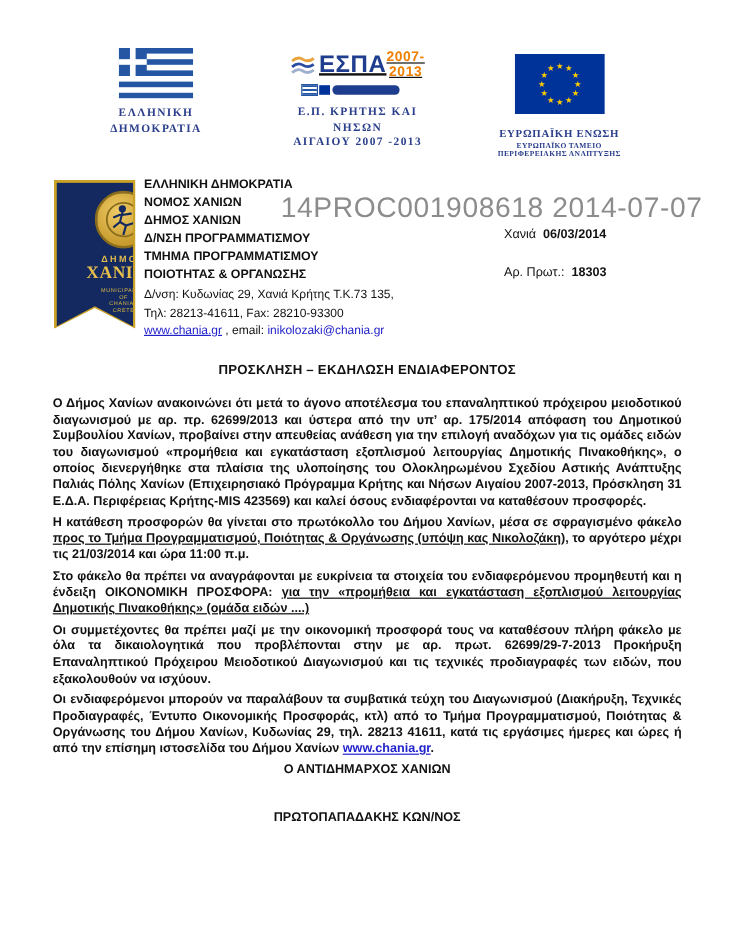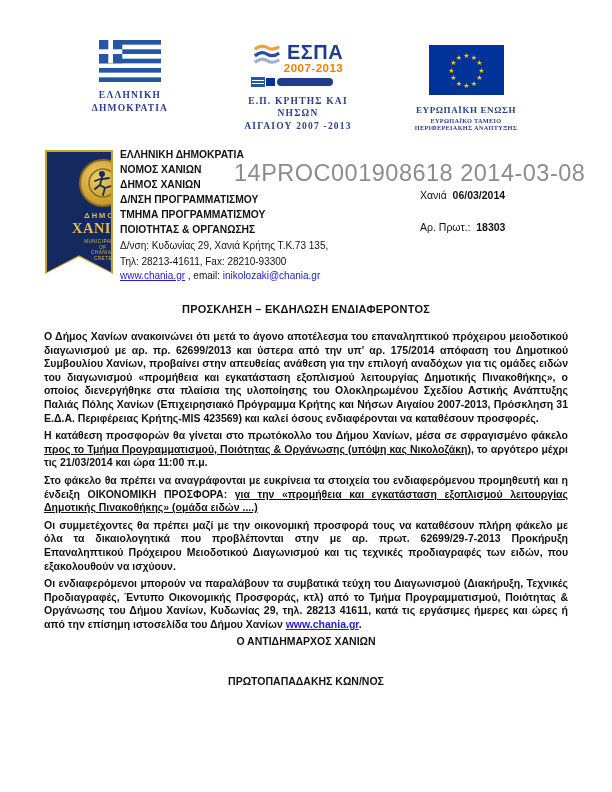--- a/index.html
+++ b/index.html
@@ -9,21 +9,21 @@
   
   .flag-block{position:absolute;text-align:center;}
   .logo-label{font-family:"Liberation Serif",serif;font-weight:bold;color:#2B3F8C;
               font-size:9.5px;line-height:12.5px;letter-spacing:1.2px;margin-top:7px;}
   .logo-sublabel{font-family:"Liberation Serif",serif;font-weight:bold;color:#2B3F8C;
                  font-size:6.3px;line-height:7.5px;letter-spacing:.3px;}
   .hellenic{left:68px;top:40px;width:124px;}
   .hellenic svg{display:block;margin:0 auto;}
   .espa-block{left:242px;top:42px;width:112px;}
   .espa-logo{display:flex;align-items:flex-start;justify-content:center;gap:3px;}
-  .espa-text-col{display:flex;flex-direction:column;align-items:flex-end;line-height:1;}
+  .espa-text-col{display:flex;flex-direction:row;align-items:center;line-height:1;text-decoration:underline;}
   .espa-name{font-size:20px;font-weight:bold;color:#1F3D8F;letter-spacing:.5px;}
   .espa-years{font-size:11.5px;font-weight:bold;color:#EE7F00;margin-top:1px;letter-spacing:.5px;}
   .espa-footer{display:flex;align-items:center;gap:2px;margin-top:3px;margin-left:10px;}
   .mini-greek-flag{width:12px;height:8px;
       background:repeating-linear-gradient(#2456A4 0 1.6px,#fff 1.6px 3.2px);
       outline:.5px solid #2456A4;}
   .mini-eu{width:9px;height:8px;background:#003399;}
   .espa-pill{width:56px;height:8px;background:#1F3D8F;border-radius:4px;}
   .eu-block{left:414px;top:45px;width:104px;}
   .eu-block .logo-label{margin-top:5px;font-size:9px;letter-spacing:.6px;}
@@ -129,21 +129,21 @@
           <text x="22.5" y="27.5">★</text>
         <text x="24.5" y="20">★</text>
           <text x="30" y="14.5">★</text>
       </g>
     </svg>
     <div class="logo-label">ΕΥΡΩΠΑΪΚΗ ΕΝΩΣΗ</div>
     <div class="logo-sublabel">ΕΥΡΩΠΑΪΚΟ ΤΑΜΕΙΟ</div>
     <div class="logo-sublabel">ΠΕΡΙΦΕΡΕΙΑΚΗΣ ΑΝΑΠΤΥΞΗΣ</div>
   </div>
 
-  <div class="watermark">14PROC001908618 2014-03-08</div>
+  <div class="watermark">14PROC001908618 2014-07-07</div>
 
   <div class="muni-logo">
     <div class="muni-inner">
       <div class="muni-coin">
         <svg width="30" height="34" viewBox="0 0 30 34">
           <circle cx="15" cy="17" r="14" fill="none" stroke="#8A6D1C" stroke-width="1.5"></circle>
           <circle cx="14" cy="8" r="3" fill="#13295F"></circle>
           <path d="M14 11 L12 19 L7 23 M12 19 L17 22 L15 29 M17 22 L23 20 M12 13 L7 15 M15 13 L21 12" stroke="#13295F" stroke-width="1.8" fill="none" stroke-linecap="round"></path>
         </svg>
       </div>

